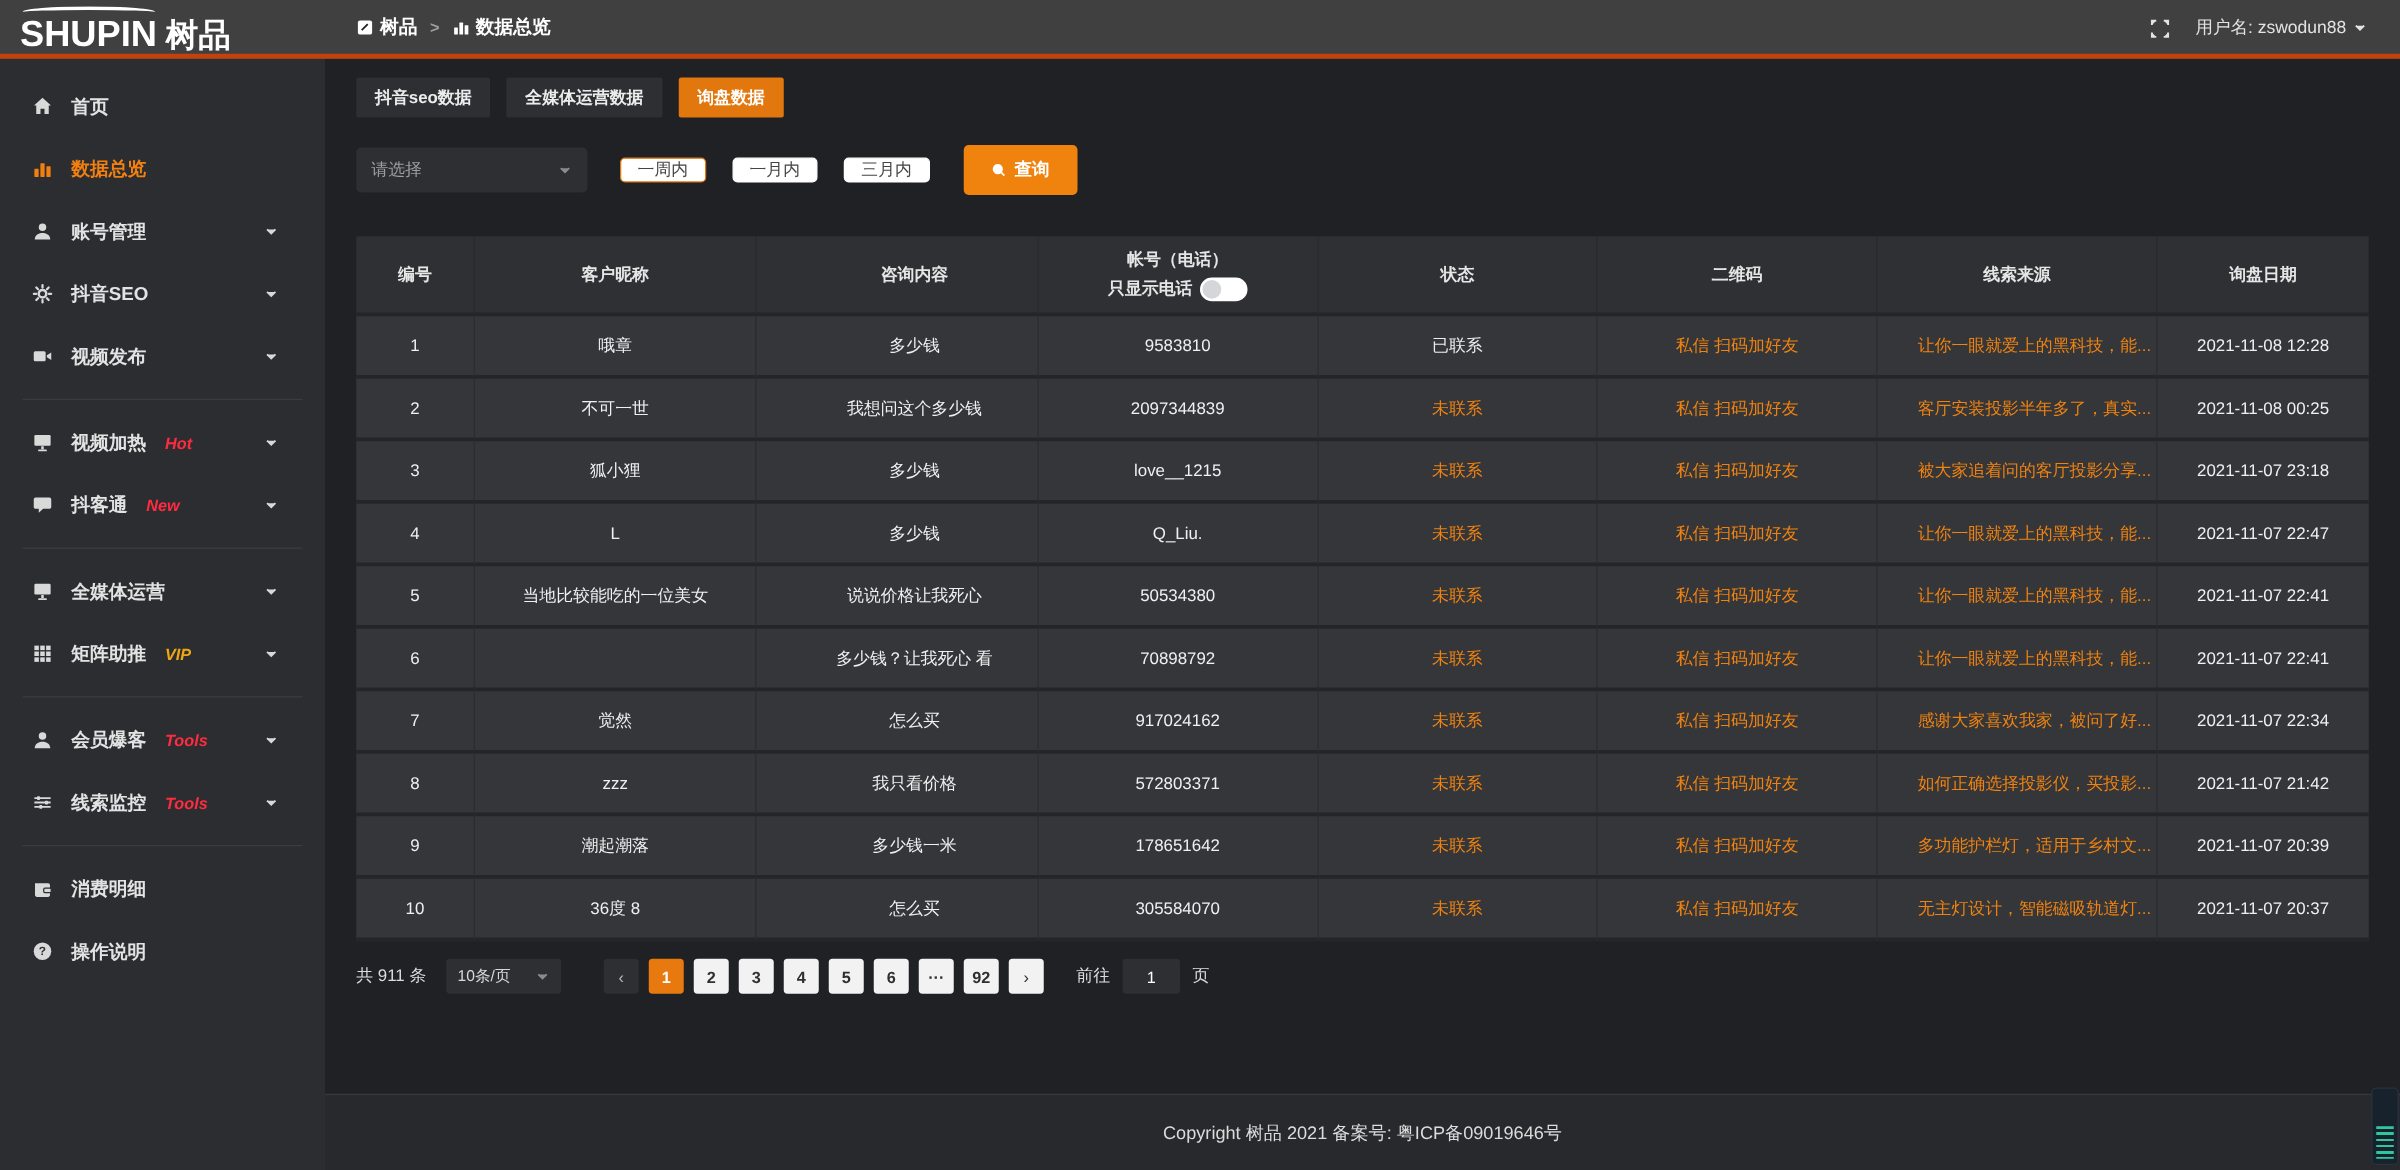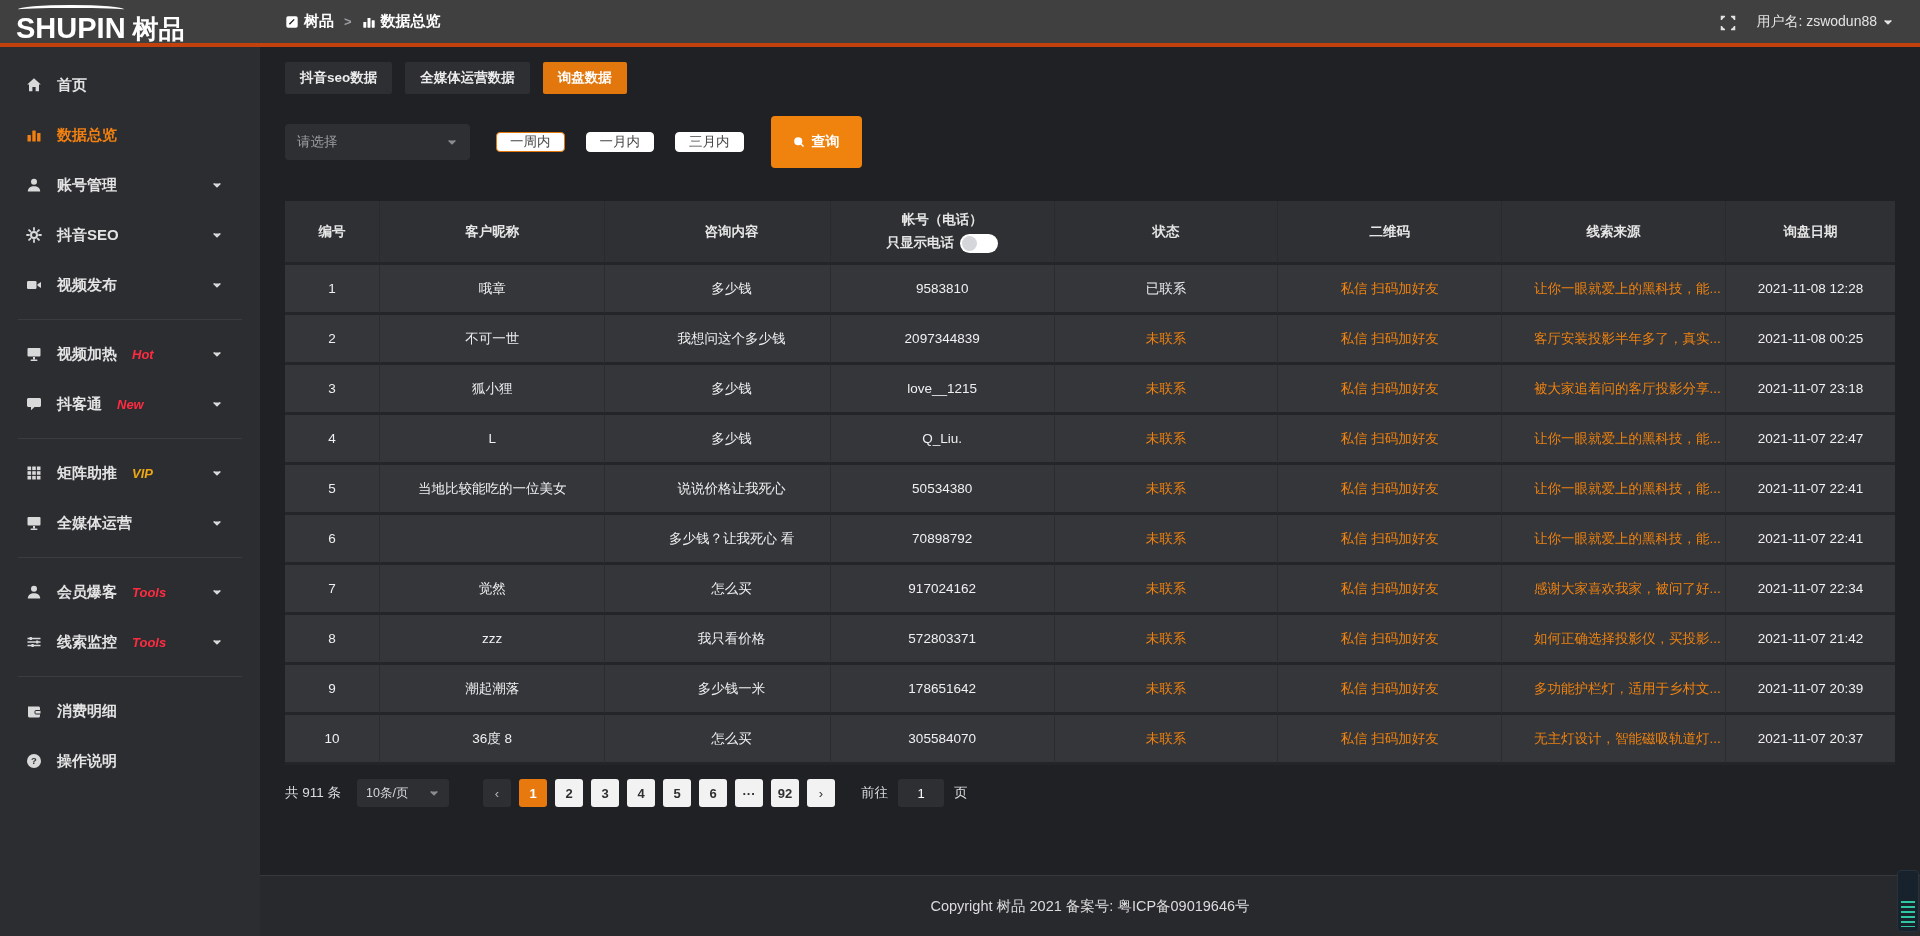--- a/index.html
+++ b/index.html
@@ -54,21 +54,21 @@
   .tab.active { background:#e2770e; color:#fff; }
 
   .filter-row { display:flex; align-items:center; margin-top:22px; }
   .select { width:185px; height:36px; background:#2d2f33; border-radius:4px; padding:0 12px;
     display:flex; align-items:center; justify-content:space-between; color:#9b9da1; font-size:13.5px; }
   .select .icon { color:#8a8c90; }
   .range-btn { height:20px; padding:0 13px; margin-left:21px; background:#fff; color:#454545;
     border:1px solid #fff; border-radius:4px; font-family:inherit; font-size:13.5px; }
   .range-btn:first-of-type { margin-left:26px; }
   .range-btn.selected { border:1px solid #e2770e; }
-  .query-btn { height:52px; padding:0 22px; margin-left:27px; background:#f0820e; color:#fff;
+  .query-btn { height:40px; padding:0 22px; margin-left:27px; background:#f0820e; color:#fff;
     border:none; border-radius:4px; font-family:inherit; font-size:14px; font-weight:bold;
     display:inline-flex; align-items:center; gap:7px; }
 
   
   .tbl { width:100%; border-collapse:separate; border-spacing:0; margin-top:33px; table-layout:fixed; }
   .tbl th { background:#2e3033; height:64px; font-size:13.5px; font-weight:600; color:#e6e6e6;
     border-right:1px solid #282a2d; border-bottom:3px solid #232528; text-align:center; vertical-align:middle; }
   .tbl td { background:#34363a; height:50px; font-size:13.5px; color:#f0f0f0;
     border-right:1px solid #2a2c2f; border-bottom:3px solid #232528; text-align:center; vertical-align:middle;
     overflow:hidden; white-space:nowrap; text-overflow:ellipsis; }
@@ -259,48 +259,48 @@
         <span class="chev icon" data-interactable="false">
           <svg viewBox="0 0 16 16" fill="none" stroke="currentColor" stroke-width="1.8">
             <path d="M3.5 6l4.5 4.5L12.5 6"></path>
           </svg>
         </span>
       </div>
       <div class="side-divider" data-interactable="false"></div>
       <div class="side-item" data-interactable="true">
         <span class="icon" data-interactable="false">
           <svg viewBox="0 0 16 16">
+            <rect x="1.5" y="2" width="13" height="8.5" rx="1"></rect>
+            <rect x="7" y="11" width="2" height="2.5"></rect>
+            <rect x="4.5" y="13.5" width="7" height="1.5" rx="0.7"></rect>
+          </svg>
+        </span>
+        <span class="side-label" data-interactable="false">全媒体运营</span>
+        <span class="chev icon" data-interactable="false">
+          <svg viewBox="0 0 16 16" fill="none" stroke="currentColor" stroke-width="1.8">
+            <path d="M3.5 6l4.5 4.5L12.5 6"></path>
+          </svg>
+        </span>
+      </div>
+      <div class="side-item" data-interactable="true">
+        <span class="icon" data-interactable="false">
+          <svg viewBox="0 0 16 16">
             <rect x="1.5" y="1.5" width="3.6" height="3.6"></rect>
             <rect x="6.2" y="1.5" width="3.6" height="3.6"></rect>
             <rect x="10.9" y="1.5" width="3.6" height="3.6"></rect>
             <rect x="1.5" y="6.2" width="3.6" height="3.6"></rect>
             <rect x="6.2" y="6.2" width="3.6" height="3.6"></rect>
             <rect x="10.9" y="6.2" width="3.6" height="3.6"></rect>
             <rect x="1.5" y="10.9" width="3.6" height="3.6"></rect>
             <rect x="6.2" y="10.9" width="3.6" height="3.6"></rect>
             <rect x="10.9" y="10.9" width="3.6" height="3.6"></rect>
           </svg>
         </span>
         <span class="side-label" data-interactable="false">矩阵助推</span>
         <span class="badge yellow" data-interactable="false">VIP</span>
-        <span class="chev icon" data-interactable="false">
-          <svg viewBox="0 0 16 16" fill="none" stroke="currentColor" stroke-width="1.8">
-            <path d="M3.5 6l4.5 4.5L12.5 6"></path>
-          </svg>
-        </span>
-      </div>
-      <div class="side-item" data-interactable="true">
-        <span class="icon" data-interactable="false">
-          <svg viewBox="0 0 16 16">
-            <rect x="1.5" y="2" width="13" height="8.5" rx="1"></rect>
-            <rect x="7" y="11" width="2" height="2.5"></rect>
-            <rect x="4.5" y="13.5" width="7" height="1.5" rx="0.7"></rect>
-          </svg>
-        </span>
-        <span class="side-label" data-interactable="false">全媒体运营</span>
         <span class="chev icon" data-interactable="false">
           <svg viewBox="0 0 16 16" fill="none" stroke="currentColor" stroke-width="1.8">
             <path d="M3.5 6l4.5 4.5L12.5 6"></path>
           </svg>
         </span>
       </div>
       <div class="side-divider" data-interactable="false"></div>
       <div class="side-item" data-interactable="true">
         <span class="icon" data-interactable="false">
           <svg viewBox="0 0 16 16">

